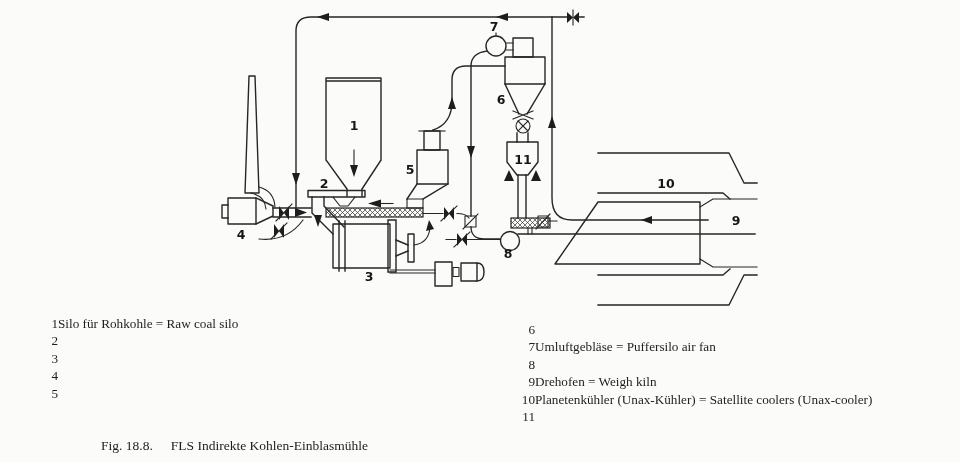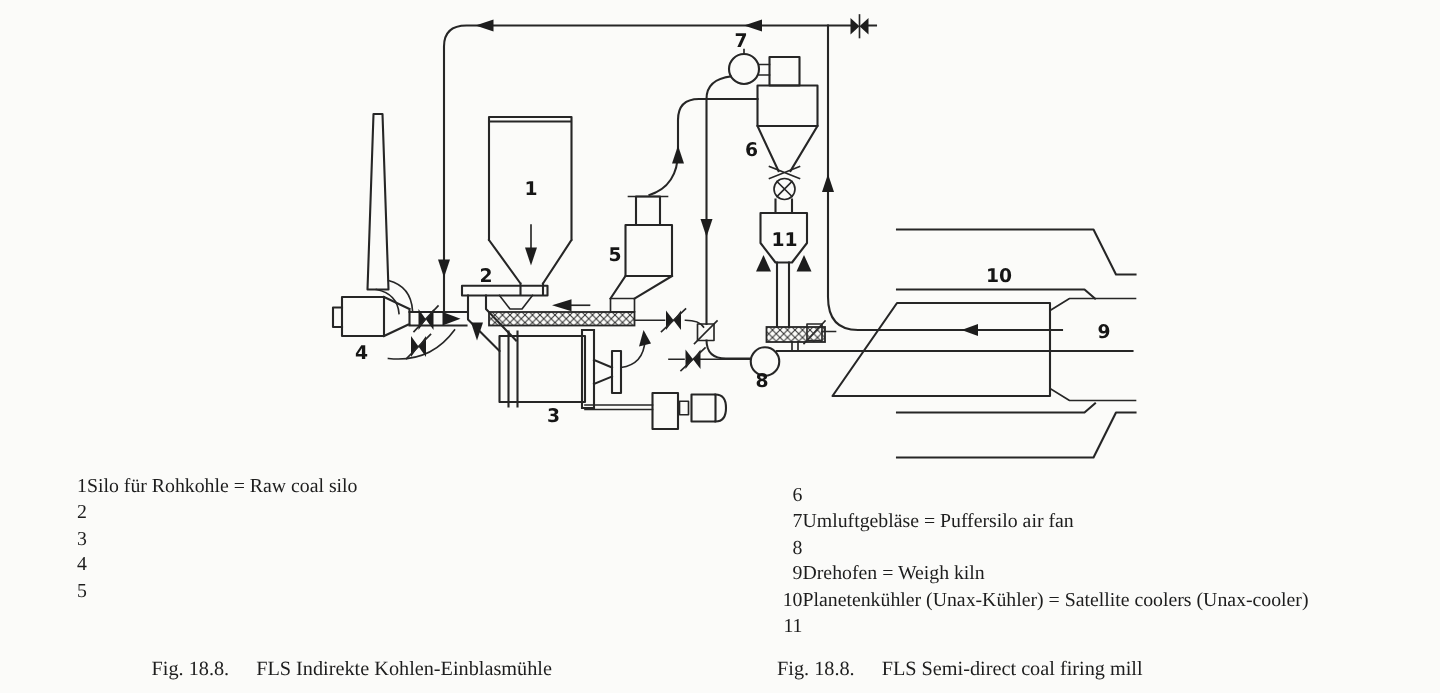--- a/index.html
+++ b/index.html
@@ -205,17 +205,14 @@
       <span class="ltext">Planetenkühler (Unax-Kühler) = Satellite coolers (Unax-cooler)</span>
     </div>
     <div class="lrow">
       <span class="lnum">11</span>
     </div>
   </div>
 
   <div class="caption caption-left">
     <span>Fig. 18.8.</span><span class="cap-text">FLS Indirekte Kohlen-Einblasmühle</span>
   </div>
-  <div class="caption caption-right">
-    <span>Fig. 18.8.</span><span class="cap-text">FLS Semi-direct coal firing mill</span>
-  </div>
 
 </div>
 
 </body></html>

